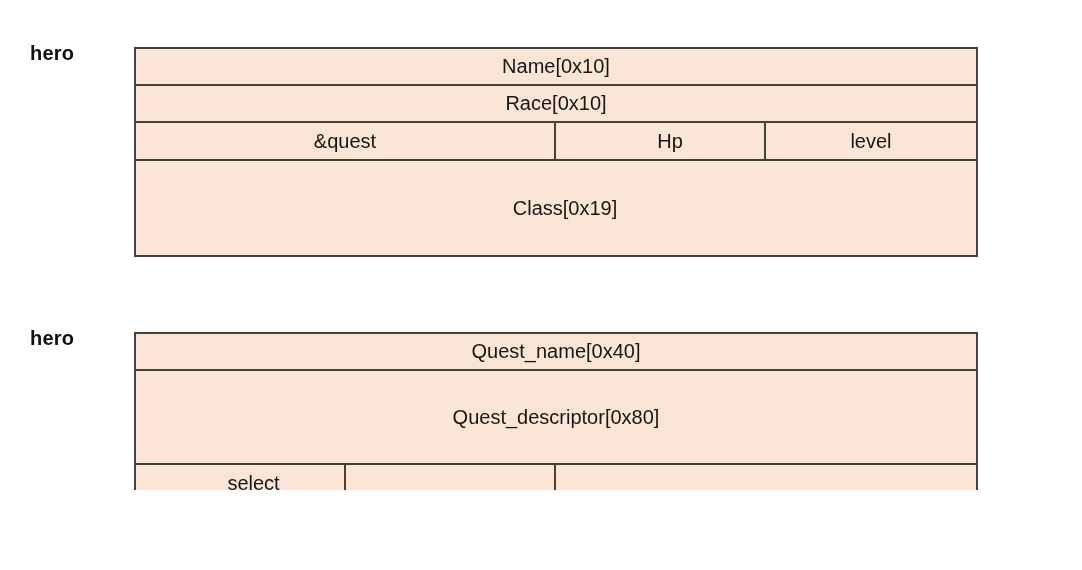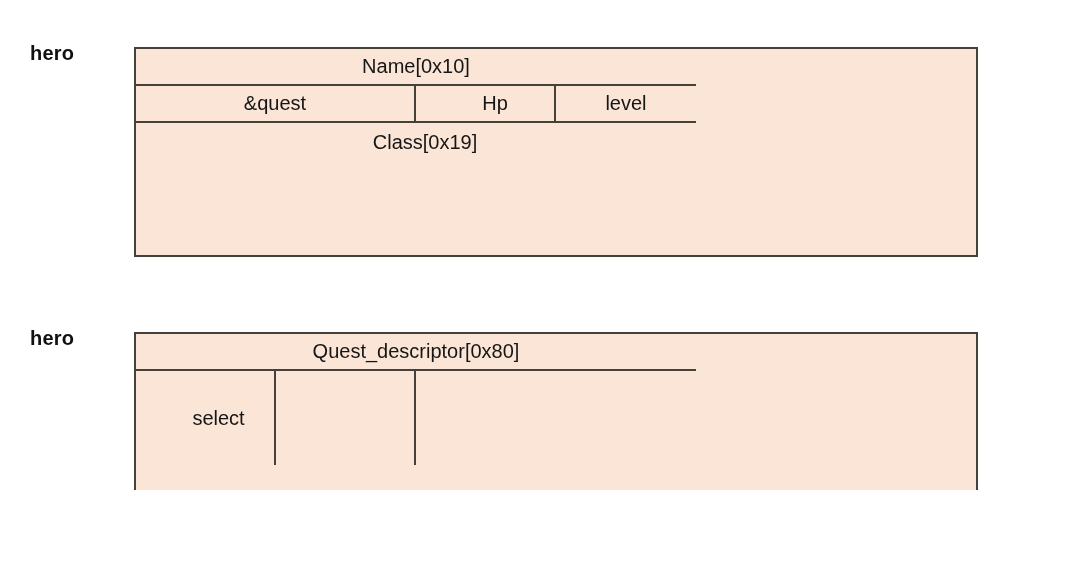--- a/index.html
+++ b/index.html
@@ -35,21 +35,21 @@
     font-weight: 700;
     color: var(--label-text);
     letter-spacing: 0.2px;
   }
   .struct-table {
     position: absolute;
     left: 134px;
     top: 5px;
     width: 844px;
     display: grid;
-    grid-template-columns: repeat(6, 1fr);
+    grid-template-columns: repeat(4, 1fr);
     border: 2px solid var(--border);
     background: var(--fill);
   }
   .cell {
     display: flex;
     align-items: center;
     justify-content: center;
     background: var(--fill);
     border-right: 2px solid var(--border);
     border-bottom: 2px solid var(--border);
@@ -64,39 +64,45 @@
 <body>
 
 <div class="canvas">
 
   <section class="struct struct--hero">
     <div class="struct-label">hero</div>
     <div class="struct-table" style="grid-template-rows: 37px 37px 38px 94px;">
         <div class="cell cell--last-col" style="grid-column: 1 / span 4;">
           <span>Name[0x10]</span>
         </div>
+        <div class="cell cell--last-col" style="grid-column: 1 / span 4;">
+          <span>Race[0x10]</span>
+        </div>
         <div class="cell" style="grid-column: 1 / span 2;">
           <span>&amp;quest</span>
         </div>
         <div class="cell" style="grid-column: 3 / span 1; padding-left: 20px;">
           <span>Hp</span>
         </div>
         <div class="cell cell--last-col" style="grid-column: 4 / span 1;">
           <span>level</span>
         </div>
         <div class="cell cell--last-col cell--last-row" style="grid-column: 1 / span 4; margin-left: 18px;">
           <span>Class[0x19]</span>
         </div>
       </div>
   </section>
 
   <section class="struct struct--quest">
     <div class="struct-label">hero</div>
     <div class="struct-table" style="grid-template-rows: 37px 94px 36px;">
         <div class="cell cell--last-col" style="grid-column: 1 / span 4;">
+          <span>Quest_name[0x40]</span>
+        </div>
+        <div class="cell cell--last-col" style="grid-column: 1 / span 4;">
           <span>Quest_descriptor[0x80]</span>
         </div>
         <div class="cell cell--last-row" style="grid-column: 1 / span 1; padding-left: 27px;">
           <span>select</span>
         </div>
         <div class="cell cell--last-row" style="grid-column: 2 / span 1;">
           <span></span>
         </div>
         <div class="cell cell--last-col cell--last-row" style="grid-column: 3 / span 2;">
           <span></span>

